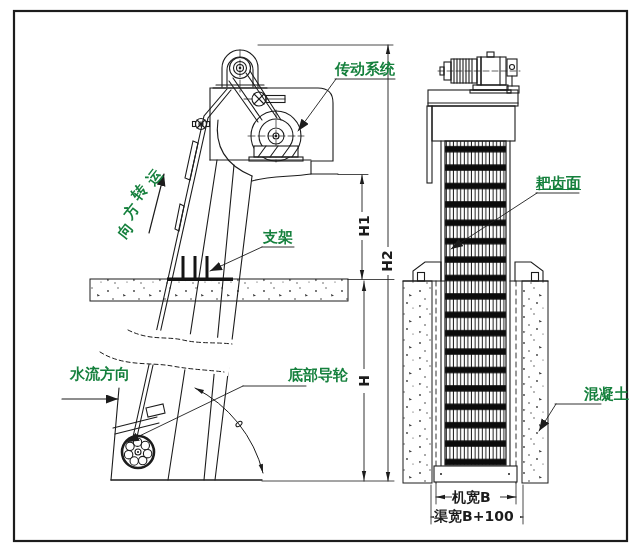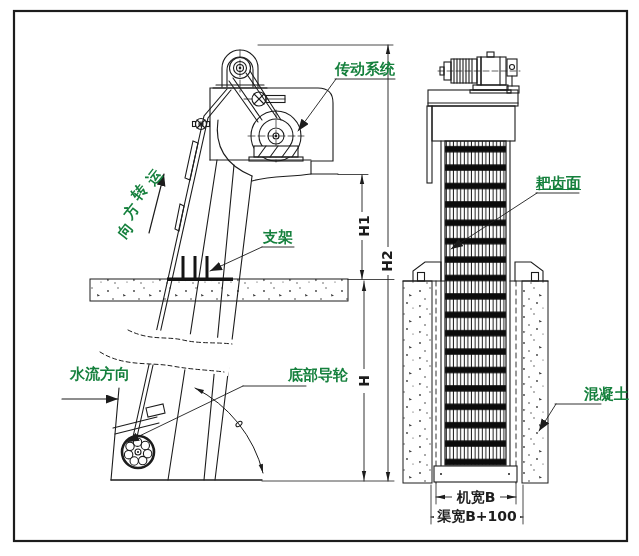--- a/index.html
+++ b/index.html
@@ -12,21 +12,21 @@
   .lbl{
     position:absolute;font-weight:bold;font-size:15px;line-height:17px;
     white-space:nowrap;color:#15803d;letter-spacing:0px;
   }
   .dim{
     position:absolute;font-weight:bold;font-size:14px;line-height:16px;
     background:#ffffff;text-align:center;color:#1c1c1c;
     transform:rotate(-90deg);transform-origin:center center;
   }
   .dimh{position:absolute;font-weight:bold;font-size:14px;line-height:16px;
-    background:#ffffff;text-align:center;color:#1c1c1c;}
+    background:#ffffff;text-align:left;color:#1c1c1c;}
   .rot-char{position:absolute;font-weight:bold;font-size:15px;
     transform:rotate(-52deg);transform-origin:center center;}
   .rot-char.c0{left:147px;top:169px}
   .rot-char.c1{left:132px;top:184px}
   .rot-char.c2{left:124px;top:203px}
   .rot-char.c3{left:118px;top:222px}
 </style>
 </head>
 <body>
 

